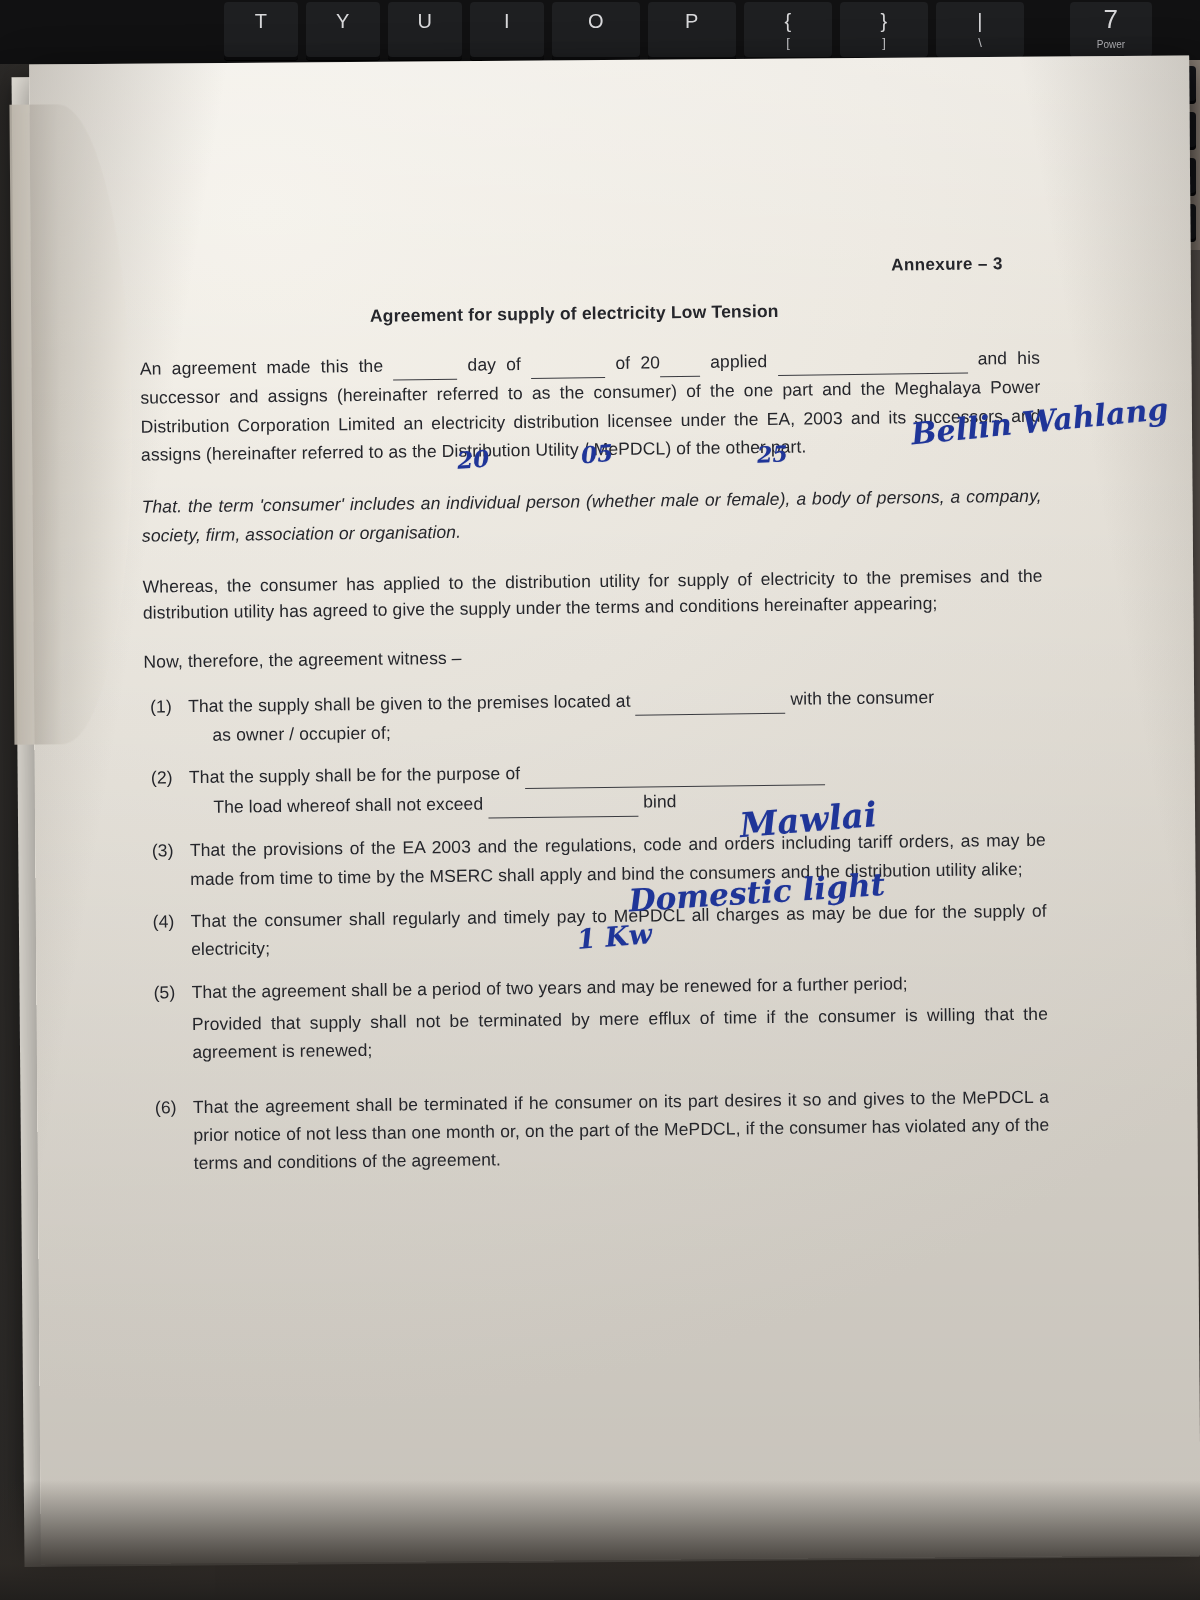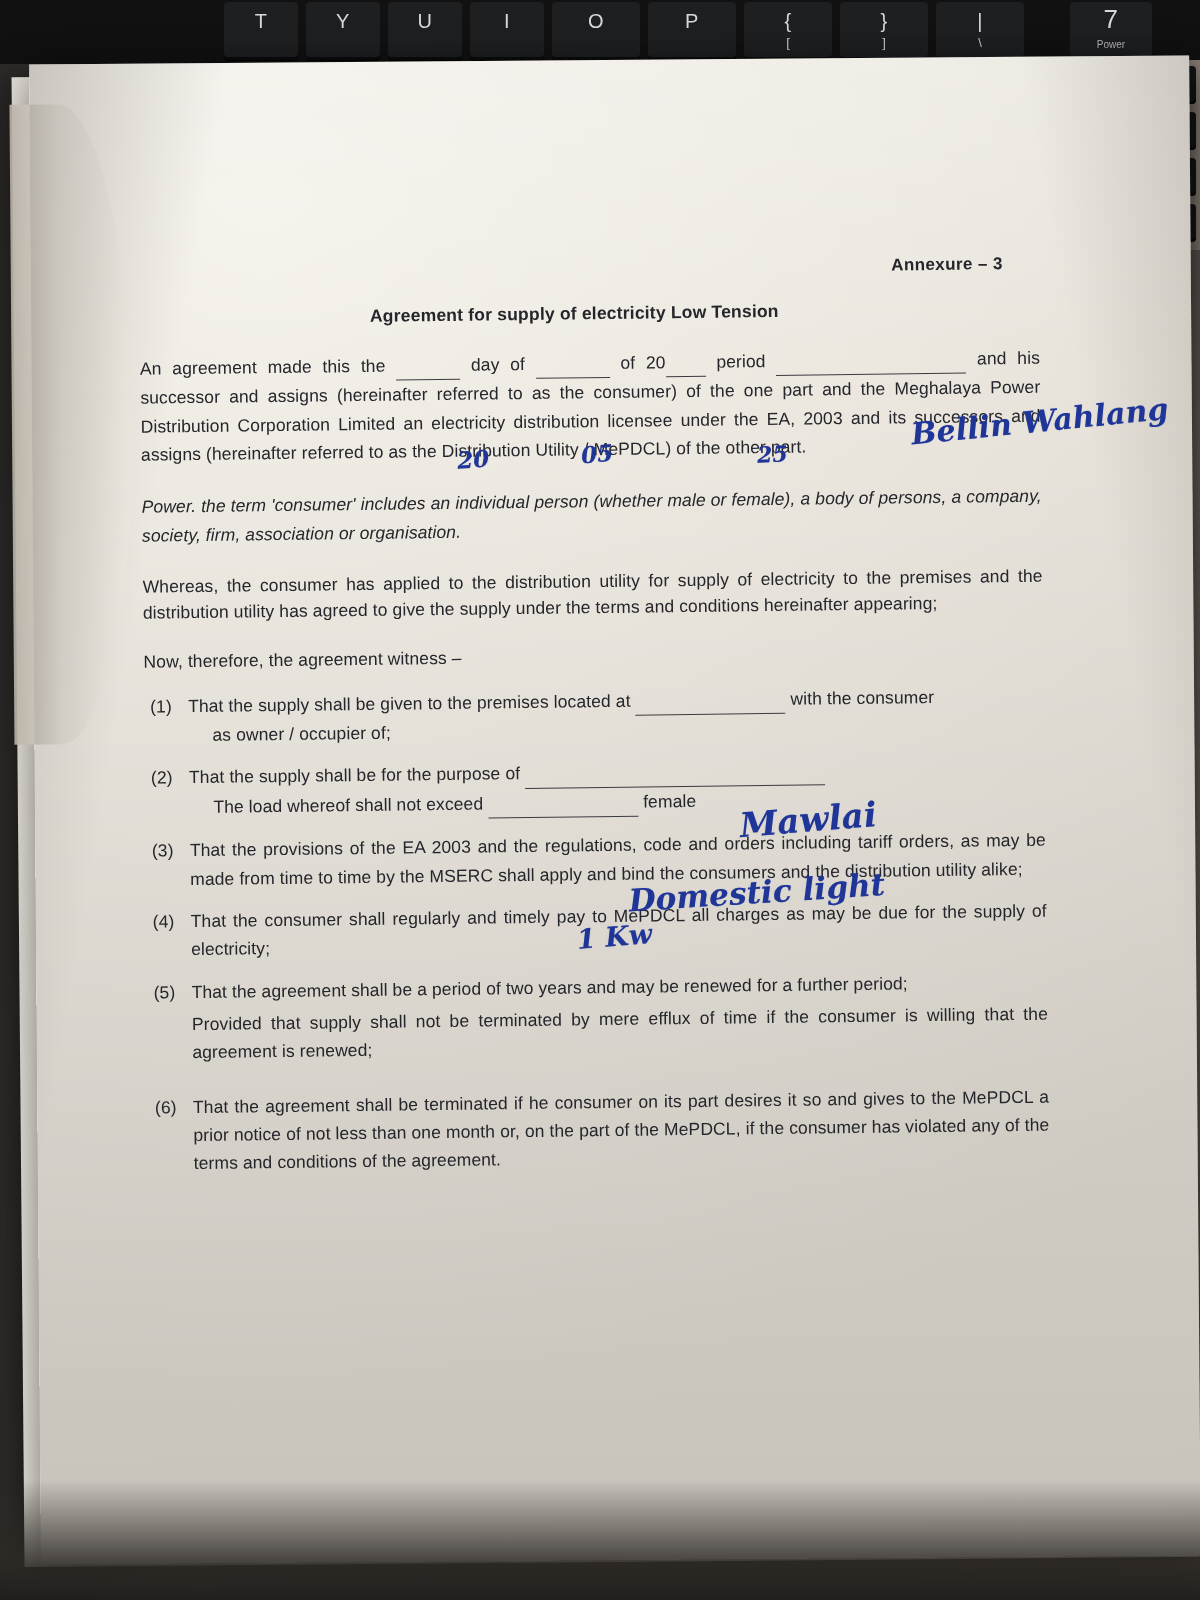--- a/index.html
+++ b/index.html
@@ -268,28 +268,28 @@
       <div class="annexure">Annexure – 3</div>
       <div class="doc-title">Agreement for supply of electricity Low Tension</div>
 
       <p class="para intro">
         <span>An agreement made this the</span>
         <span class="blank" style="width:64px;">&nbsp;</span>
         <span>day of</span>
         <span class="blank" style="width:74px;">&nbsp;</span>
         <span>of</span>
         <span>20</span><span class="blank" style="width:40px;">&nbsp;</span>
-        <span>period</span>
+        <span>applied</span>
         <span class="blank" style="width:190px;">&nbsp;</span>
         <span>and his</span>
         <span>successor and assigns (hereinafter referred to as the consumer) of the one part and the Meghalaya Power Distribution Corporation Limited an electricity distribution licensee under the EA, 2003 and its successors and assigns (hereinafter referred to as the Distribution Utility / MePDCL) of the other part.</span>
       </p>
 
       <p class="para note">
-        <span>Power.</span>
+        <span>That.</span>
         <span>the term 'consumer' includes an individual person (whether male or female), a body of persons, a company, society, firm, association or organisation.</span>
       </p>
 
       <p class="para whereas">Whereas, the consumer has applied to the distribution utility for supply of electricity to the premises and the distribution utility has agreed to give the supply under the terms and conditions hereinafter appearing;</p>
 
       <p class="para now">Now, therefore, the agreement witness –</p>
 
       <ol class="clauses">
         <li>
           <span class="num">(1)</span>
@@ -299,21 +299,21 @@
           <span class="sub-line" style="margin-left:24px;">as owner / occupier of;</span>
         </li>
 
         <li>
           <span class="num">(2)</span>
           <span>That the supply shall be for the purpose of</span>
           <span class="blank" style="width:300px;">&nbsp;</span>
           <span class="sub-line" style="margin-left:24px;">
             <span>The load whereof shall not exceed</span>
             <span class="blank" style="width:150px;">&nbsp;</span>
-            <span>female</span>
+            <span>bind</span>
           </span>
         </li>
 
         <li>
           <span class="num">(3)</span>
           <span>That the provisions of the EA 2003 and the regulations, code and orders including tariff orders, as may be made from time to time by the MSERC shall apply and bind the consumers and the distribution utility alike;</span>
         </li>
 
         <li>
           <span class="num">(4)</span>

